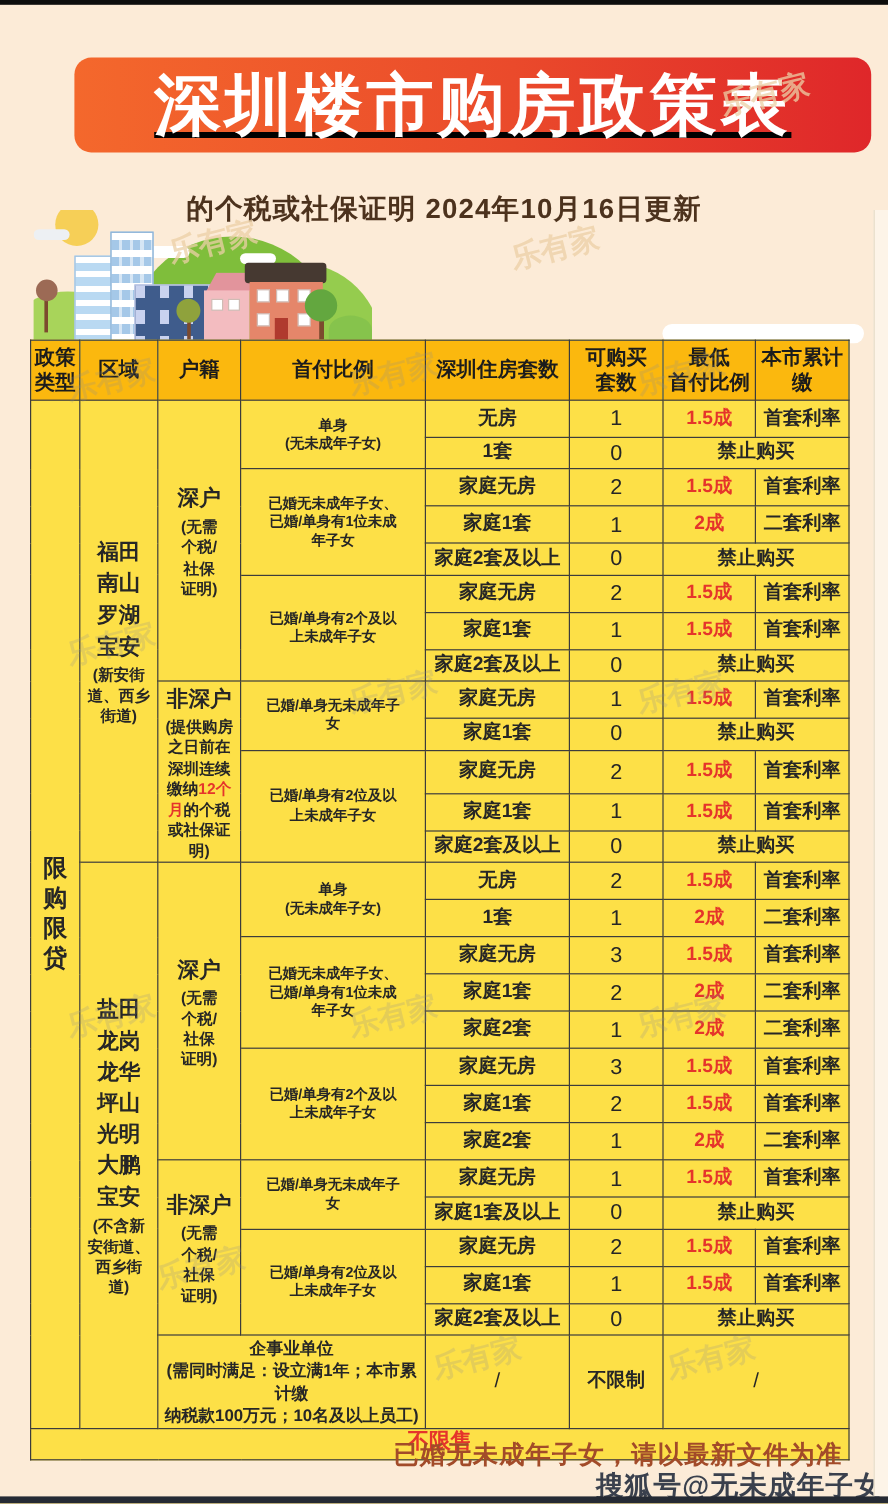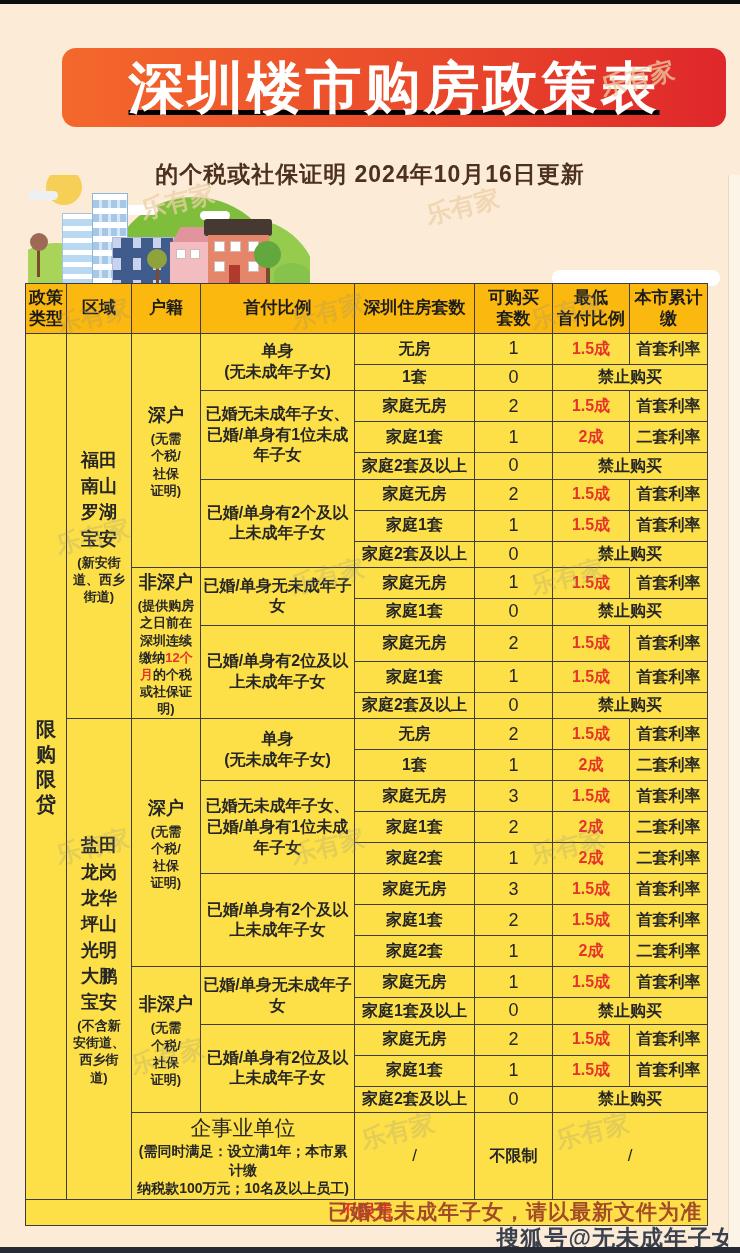--- a/index.html
+++ b/index.html
@@ -63,25 +63,25 @@
   .tbl-wrap{position:absolute;left:25px;top:283px;}
   table{border-collapse:collapse;table-layout:fixed;width:682px;background:#fde047;}
   th,td{border:1px solid #3c3c3c;overflow:hidden;}
   th{background:#fbb80e;font-size:17px;font-weight:bold;color:#1c1c1c;height:49px;line-height:1.2;padding:0 1px;}
   td{text-align:center;vertical-align:middle;font-size:16px;font-weight:600;color:#262626;padding:1px 2px;line-height:1.3;}
   td.num{font-size:18px;font-weight:400;}
   td.slash{font-size:17px;font-weight:400;}
   .red{color:#e5342b;}
   td .sub{font-size:13px;line-height:1.32;margin-top:2px;word-break:break-all;font-weight:600;}
   td.label .main{font-size:18px;font-weight:bold;line-height:1.45;}
-  td.fam{font-size:16px;}
+  td.fam{font-size:12px;}
   td.vert{font-size:20px;font-weight:bold;padding:0;}
   td.vert .vchar{display:block;margin:5px 0;line-height:1;}
   td.nosale{font-size:18px;font-weight:bold;}
-  td.qiye .main{font-size:21px;font-weight:normal;}
+  td.qiye .main{font-size:14px;font-weight:bold;}
   td.qiye .sub{font-size:14px;font-weight:bold;margin-top:1px;}
 
   .watermark{position:absolute;transform:rotate(-14deg);font-weight:bold;white-space:nowrap;pointer-events:none;}
   .watermark.gray{color:#8f8f8f;opacity:.22;font-size:25px;}
   .watermark.light{color:#ecd0a6;opacity:.75;font-size:25px;}
 
   .disclaimer{position:absolute;top:1198px;right:38px;font-size:21px;font-weight:bold;color:#a24b29;letter-spacing:1px;}
   .sohu{position:absolute;top:1223px;right:4px;font-size:23px;font-weight:bold;color:#3a404d;
         text-shadow:0 0 2px #f6ead8,0 0 2px #f6ead8;letter-spacing:1px;}
 </style>

